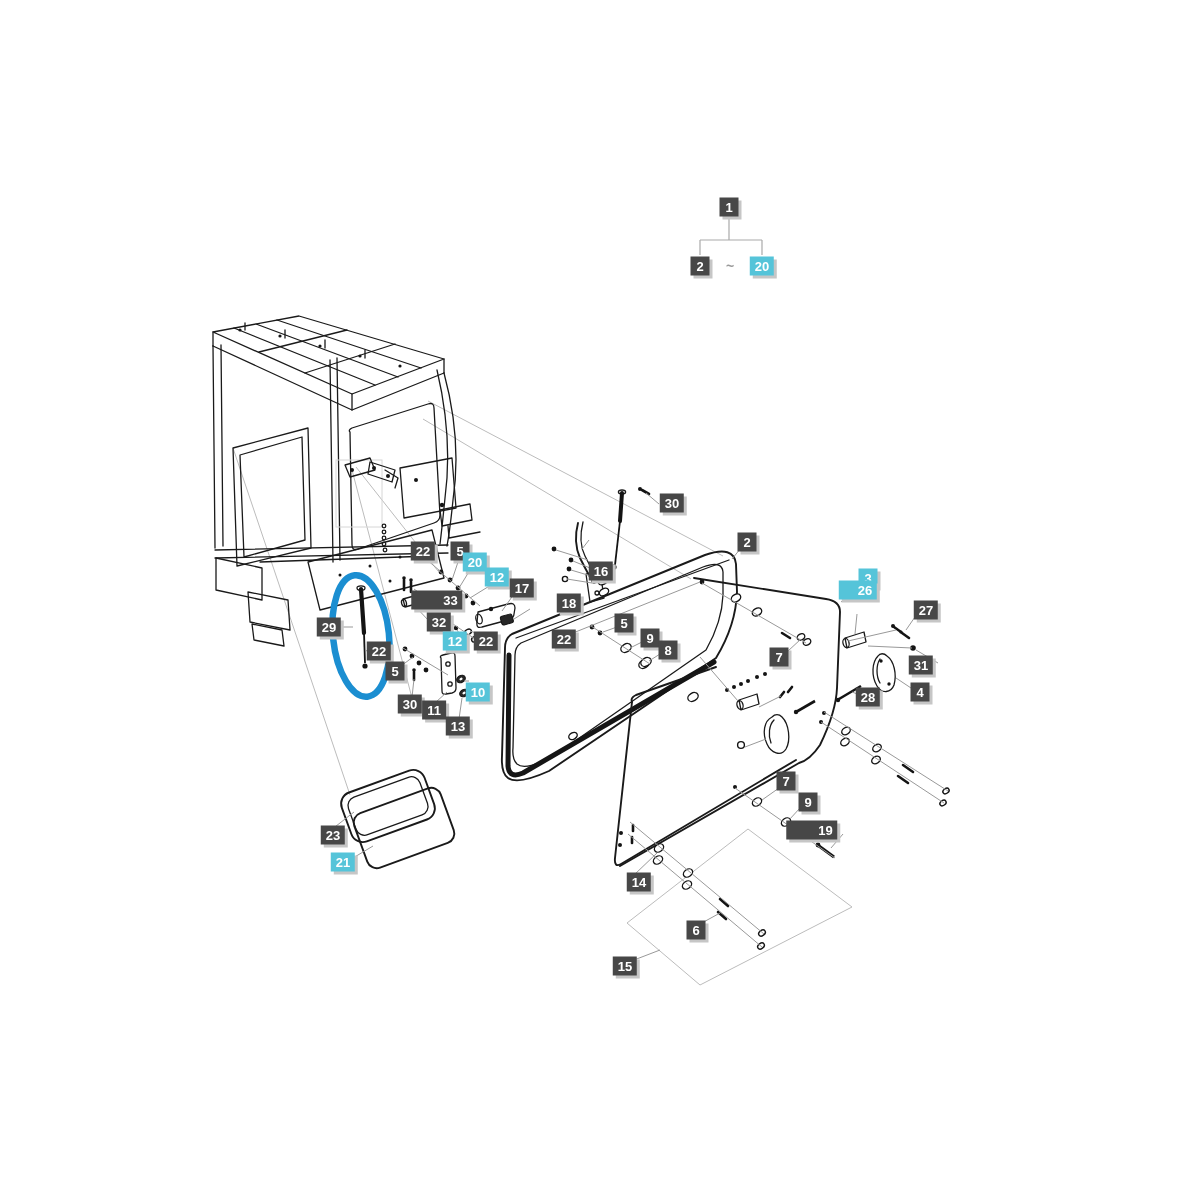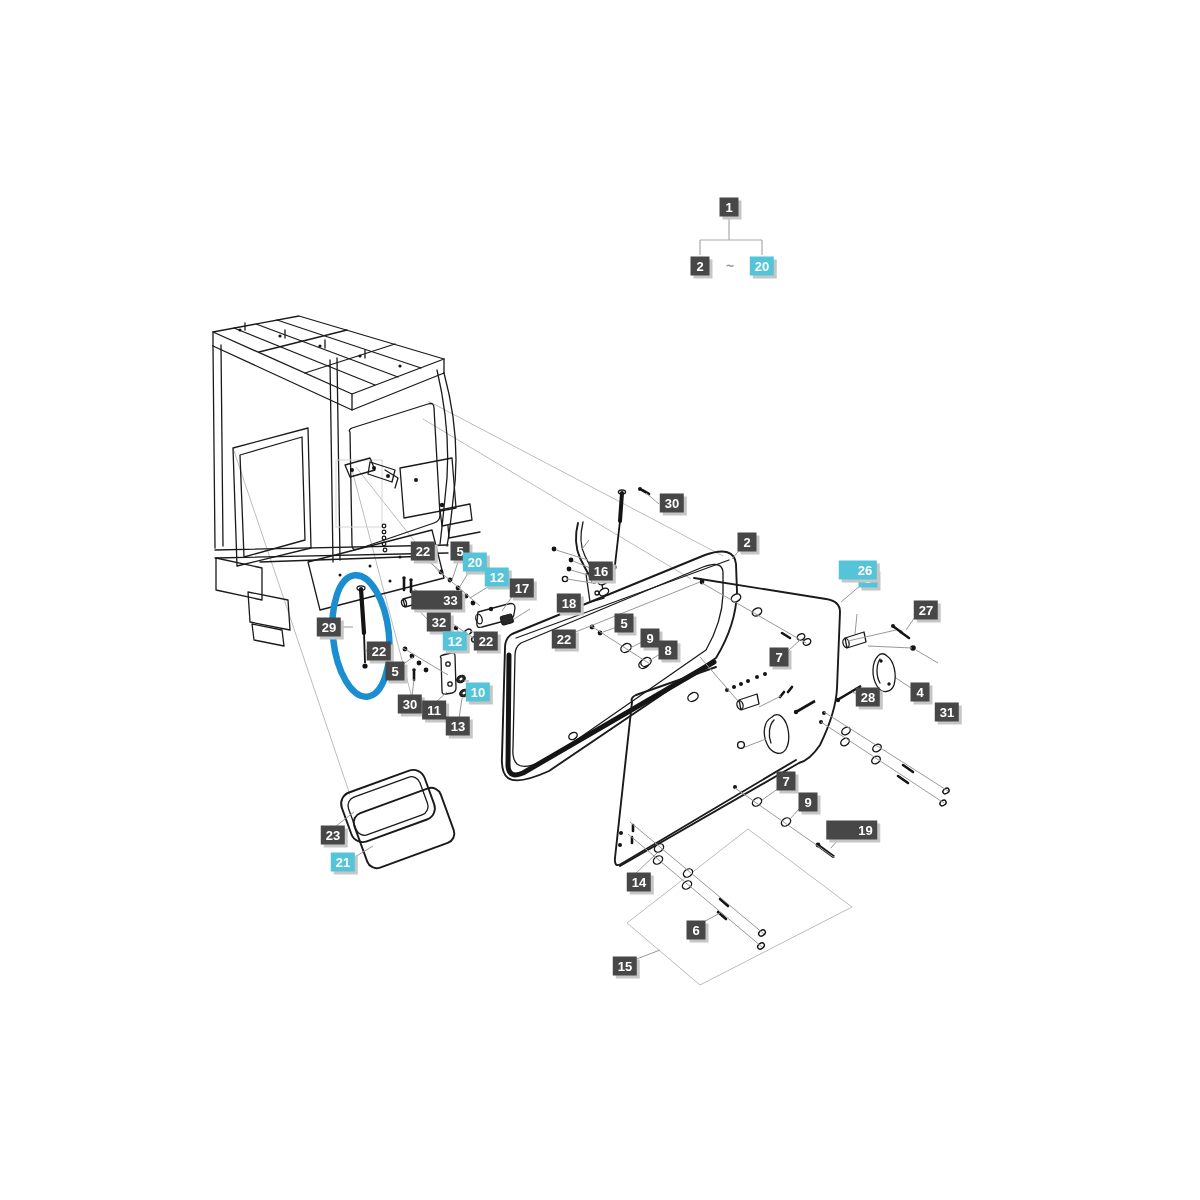--- a/index.html
+++ b/index.html
@@ -353,42 +353,42 @@
       <div class="plabel dark" style="left: 747px; top: 542px;">2</div>
       <div class="plabel dark" style="left: 423px; top: 551px;">22</div>
       <div class="plabel dark" style="left: 460px; top: 551px;">5</div>
       <div class="plabel cyan" style="left: 475px; top: 562px;">20</div>
       <div class="plabel cyan" style="left: 497px; top: 577px;">12</div>
       <div class="plabel dark" style="left: 522px; top: 588px;">17</div>
       <div class="plabel dark" style="left: 569px; top: 603px;">18</div>
       <div class="plabel dark" style="left: 437px; top: 600px; padding-left: 32px;">33</div>
       <div class="plabel dark" style="left: 439px; top: 622px;">32</div>
       <div class="plabel cyan" style="left: 868px; top: 578px;">3</div>
-      <div class="plabel cyan" style="left: 858px; top: 570px; padding-left: 19px;">26</div>
+      <div class="plabel cyan" style="left: 858px; top: 590px; padding-left: 19px;">26</div>
       <div class="plabel dark" style="left: 926px; top: 610px;">27</div>
       <div class="plabel dark" style="left: 564px; top: 639px;">22</div>
       <div class="plabel dark" style="left: 624px; top: 623px;">5</div>
       <div class="plabel dark" style="left: 650px; top: 638px;">9</div>
       <div class="plabel dark" style="left: 668px; top: 650px;">8</div>
       <div class="plabel dark" style="left: 486px; top: 641px;">22</div>
       <div class="plabel cyan" style="left: 455px; top: 641px;">12</div>
       <div class="plabel dark" style="left: 779px; top: 657px;">7</div>
-      <div class="plabel dark" style="left: 947px; top: 665px; margin-top: 47px;">31</div>
+      <div class="plabel dark" style="left: 921px; top: 665px;">31</div>
       <div class="plabel dark" style="left: 868px; top: 697px;">28</div>
       <div class="plabel dark" style="left: 920px; top: 692px;">4</div>
       <div class="plabel dark" style="left: 329px; top: 627px;">29</div>
       <div class="plabel dark" style="left: 379px; top: 651px;">22</div>
       <div class="plabel dark" style="left: 395px; top: 671px;">5</div>
       <div class="plabel cyan" style="left: 478px; top: 692px;">10</div>
       <div class="plabel dark" style="left: 410px; top: 704px;">30</div>
       <div class="plabel dark" style="left: 434px; top: 710px;">11</div>
       <div class="plabel dark" style="left: 458px; top: 726px;">13</div>
       <div class="plabel dark" style="left: 786px; top: 781px;">7</div>
       <div class="plabel dark" style="left: 808px; top: 802px;">9</div>
-      <div class="plabel dark" style="left: 852px; top: 830px; padding-left: 32px;">19</div>
+      <div class="plabel dark" style="left: 812px; top: 830px; padding-left: 32px;">19</div>
       <div class="plabel dark" style="left: 322px; top: 835px; margin-left: 11px;">23</div>
       <div class="plabel cyan" style="left: 343px; top: 862px;">21</div>
       <div class="plabel dark" style="left: 627px; top: 882px; margin-left: 12px;">14</div>
       <div class="plabel dark" style="left: 696px; top: 930px;">6</div>
       <div class="plabel dark" style="left: 625px; top: 966px;">15</div>
       <div class="tilde" style="left: 730px; top: 266px;">~</div>
     </div>
 
 </div>
 

